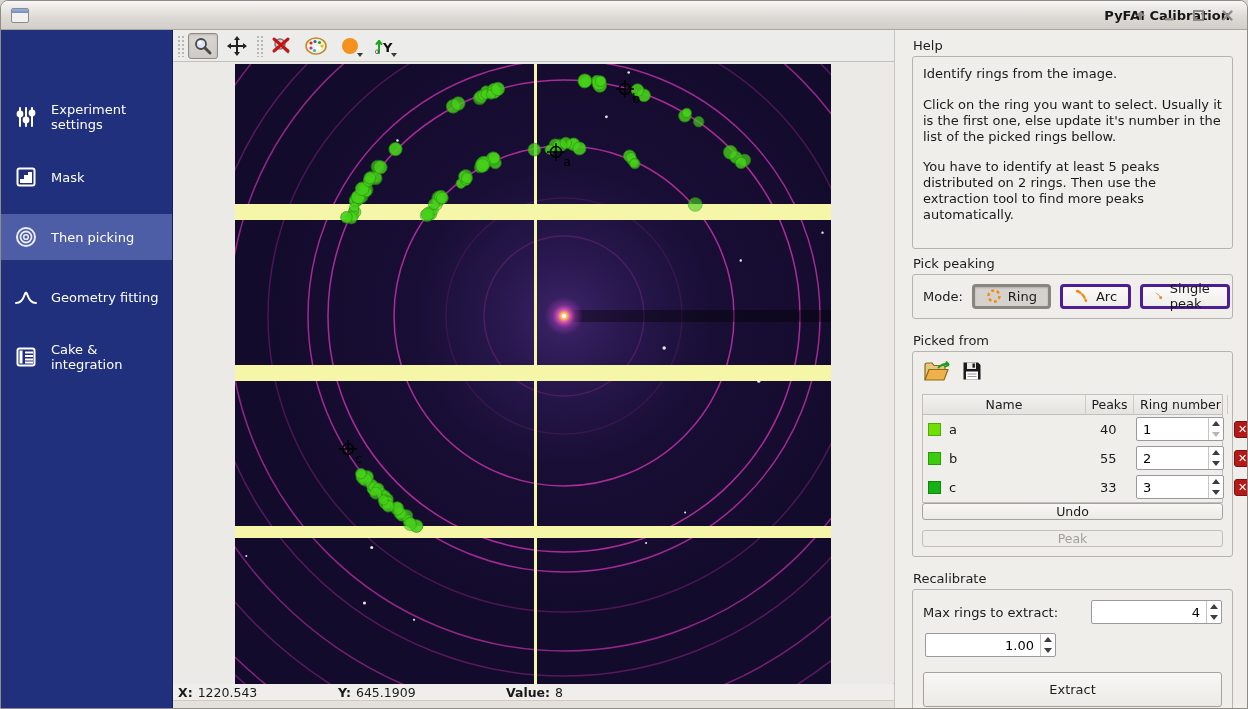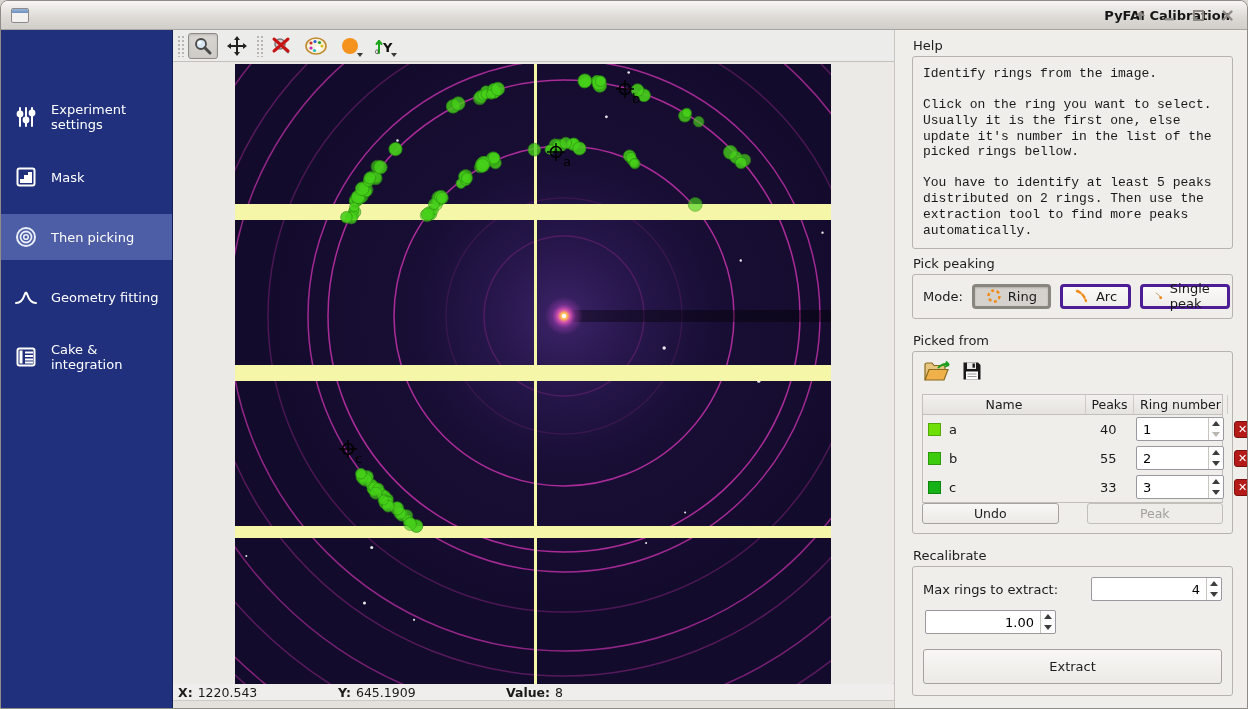--- a/index.html
+++ b/index.html
@@ -40,22 +40,22 @@
   .statusbar b { font-weight:bold; }
   .sb-x { margin-left:5px; width:160px; }
   .sb-y { width:168px; }
   .bottompad { height:8px; flex:0 0 8px; background:#e4e1dc; border-top:1px solid #cdcac5; }
 
   
   .rightpanel { flex:1; background:#efeeea; padding:6px 14px 16px 17px; display:flex; flex-direction:column; overflow:hidden; }
   .group-label { font-size:13px; color:#1d1d1d; margin:2px 0 3px 1px; }
   .group-frame { border:1px solid #b7b4af; border-radius:3px; background:#efeeea; }
   .help-frame { padding:9px 10px; line-height:1.22; }
-  .help-frame p { margin-bottom:15px;font-family:Liberation Mono, monospace; }
-  .help-frame p:last-child { margin-bottom:0; }
+  .help-frame p { margin-bottom:15px; }
+  .help-frame p:last-child { margin-bottom:16px; }
 
   .mode-frame { padding:9px 10px; display:flex; align-items:center; gap:9px; margin-bottom:7px; }
   .mode-btn { height:25px; display:flex; align-items:center; gap:6px; padding:0 11px; border:3px solid #4c1d95; border-radius:4px; background:linear-gradient(#fbfaf9,#efeeeb); }
   .mode-btn.pressed { background:#d5d2cd; border-color:#89867f; box-shadow:inset 0 1px 2px rgba(0,0,0,.18); }
 
   .rings-frame { padding:8px 9px 9px; display:flex; flex-direction:column; height:233px; margin-bottom:7px; }
   .rings-tools { display:flex; gap:12px; align-items:center; margin:1px 0 9px 2px; }
   .table { border:1px solid #c3c0bb; }
   .thead { display:grid; grid-template-columns:163px 48px 94px 1fr; background:linear-gradient(#f2f1ef,#e5e3df); border-bottom:1px solid #c3c0bb; height:20px; align-items:center; font-size:12.5px; }
   .thead span { text-align:center; border-right:1px solid #cfccc7; height:100%; display:flex; align-items:center; justify-content:center; }
@@ -64,21 +64,21 @@
   .swatch { width:13px; height:13px; margin-left:5px; border:1px solid rgba(0,0,0,.25); }
   .cell-peaks { text-align:left; padding-left:14px; }
   .spinbox { width:88px; height:24px; background:#ffffff; border:1px solid #9b98a0; border-radius:2px; display:flex; margin-left:2px; }
   .spinbox input { flex:1; border:none; outline:none; padding:0 0 0 6px; font:inherit; background:transparent; min-width:0; }
   .spincol { width:15px; border-left:1px solid #c8c5c0; display:flex; flex-direction:column; }
   .spinbtn { flex:1; display:flex; align-items:center; justify-content:center; }
   .tri-up { width:0; height:0; border-left:4px solid transparent; border-right:4px solid transparent; border-bottom:5px solid #3d3d3d; }
   .tri-down { width:0; height:0; border-left:4px solid transparent; border-right:4px solid transparent; border-top:5px solid #3d3d3d; }
   .tri-dis { border-bottom-color:#b8b5b0; border-top-color:#b8b5b0; }
   .del-btn { width:17px; height:17px; background:#b41a17; border:1px solid #7d110f; border-radius:3px; color:#fff; font-size:11px; font-weight:bold; display:flex; align-items:center; justify-content:center; margin-left:6px; line-height:1; }
-  .undo-row { margin-top:auto; display:flex; gap:28px; }
+  .undo-row { margin-top:auto; display:flex; gap:10px;flex-direction:column; }
   .undo-row .btn { flex:1; height:21px; font-size:12.5px; }
   .btn { border:1px solid #a5a29d; border-radius:3px; background:linear-gradient(#f8f7f5,#eceae6); display:flex; align-items:center; justify-content:center; color:#1d1d1d; }
   .btn.disabled { color:#a3a09b; background:#eeedea; border-color:#c2bfba; }
 
   .recal-frame { padding:10px 10px 11px; display:flex; flex-direction:column; gap:8px; margin-bottom:12px; }
   .recal-row { display:flex; align-items:center; height:25px; }
   .recal-row label { flex:1; }
   .recal-spin { width:131px; }
   .recal-spin input { text-align:right; padding-right:6px; }
   .extract-btn { height:35px; margin-top:6px; border-radius:3px; }

